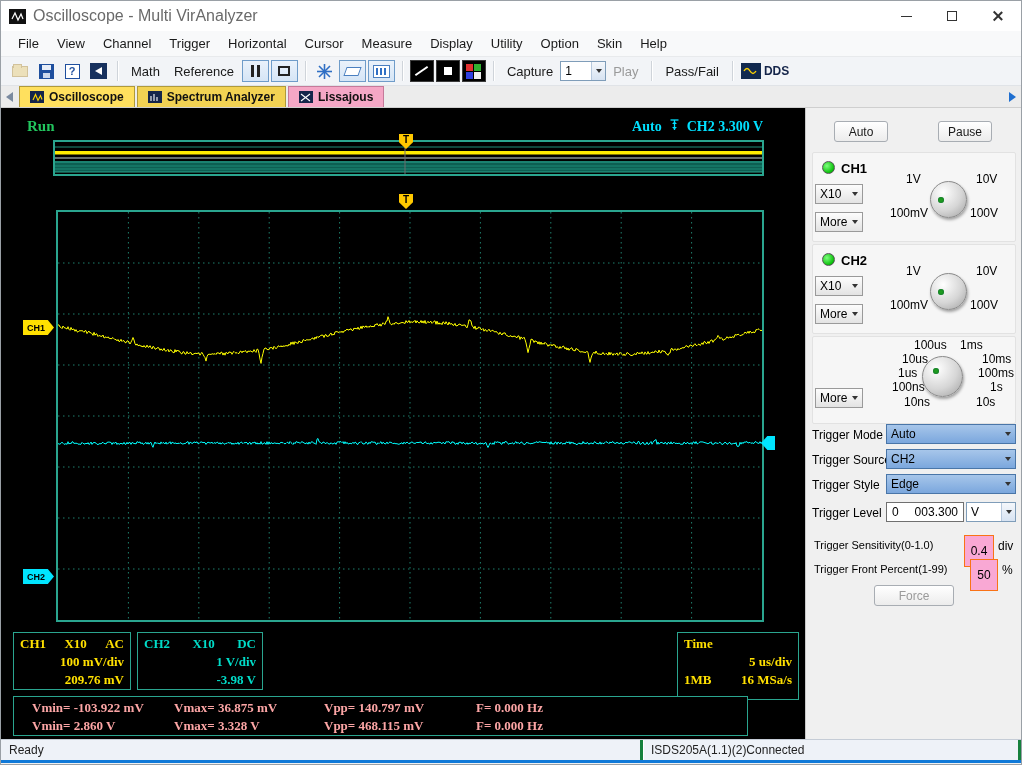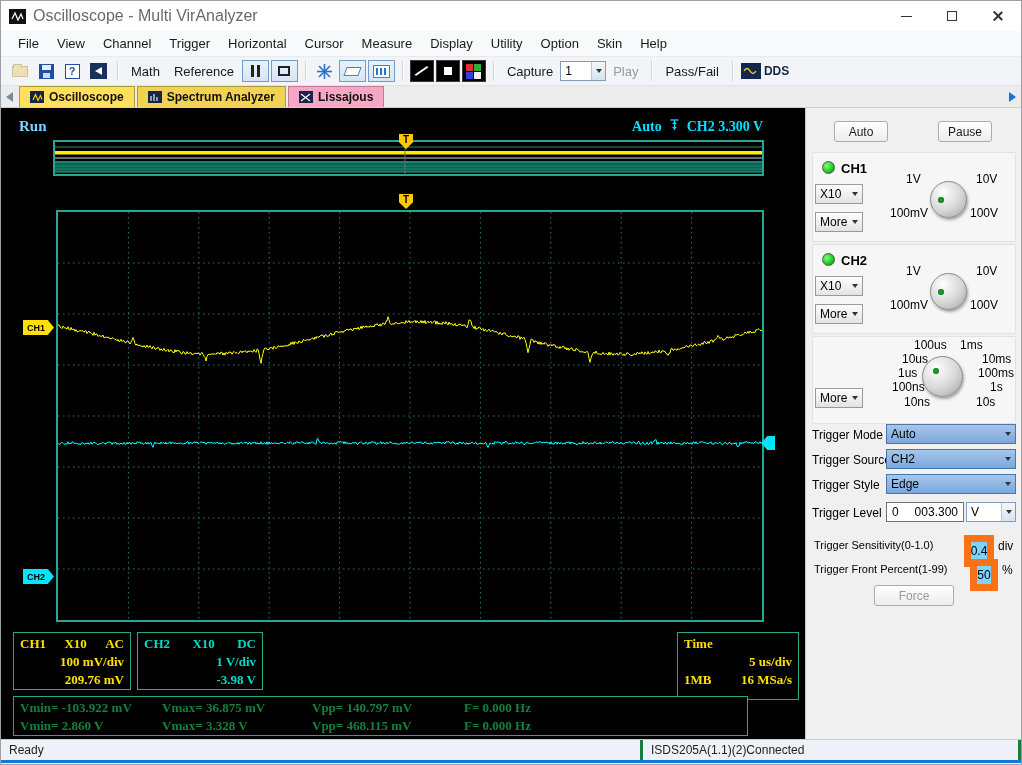--- a/index.html
+++ b/index.html
@@ -67,21 +67,21 @@
   .tab.pink{background:#f5a7c6;border-color:#c57a9a;}
   .tabicon{width:14px;height:12px;display:flex;align-items:center;justify-content:center;background:#15254a;}
 
   
   #main{display:flex;height:631px;}
   #scope{position:relative;width:804px;background:#000;flex:none;}
   #panel{position:relative;width:216px;background:#f0f0f0;border-left:1px solid #c8c8c8;flex:none;font-size:12px;}
 
   
   .osd{font-family:"Liberation Serif",serif;font-weight:bold;}
-  .yellow{color:#7dd3fc;}
+  .yellow{color:#22c55e;margin-left:8px;}
   .cyan{color:#00e0ff;}
   #run-label{position:absolute;left:18px;top:10px;font-size:15px;}
   #trig-readout{position:absolute;right:42px;top:10px;display:flex;align-items:center;gap:7px;font-size:14px;}
   #preview{position:absolute;left:52px;top:32px;width:711px;height:36px;border:2px solid #2aa58f;background:#000;}
   .tflag{position:absolute;width:14px;height:15px;background:#ffc800;color:#000;display:flex;justify-content:center;font:bold 10px "Liberation Sans",sans-serif;clip-path:polygon(0 0,100% 0,100% 55%,50% 100%,0 55%);z-index:3;}
   #tflag-top{left:398px;top:26px;}
   #tflag-grat{left:398px;top:86px;}
   #graticule{position:absolute;left:55px;top:102px;width:708px;height:412px;border:2px solid #2aa58f;background:#000;}
   .gridline{stroke:#1f7f6d;stroke-width:1;stroke-dasharray:1.5 3.5;}
   .w1{fill:none;stroke:#ffff00;stroke-width:1;}
@@ -90,35 +90,35 @@
   #ch1-flag{left:22px;top:212px;background:#ffe000;}
   #ch2-flag{left:22px;top:461px;background:#00e5ff;}
   #trig-ptr{position:absolute;left:760px;top:328px;width:14px;height:14px;background:#00e5ff;clip-path:polygon(45% 0,100% 0,100% 100%,45% 100%,0 50%);z-index:3;}
   .infobox{position:absolute;background:#000;border:1px solid #2aa58f;font-family:"Liberation Serif",serif;font-weight:bold;font-size:13px;line-height:18px;padding:2px 6px;}
   #ch1-box{left:12px;top:524px;width:118px;height:58px;color:#ffe000;}
   #ch2-box{left:136px;top:524px;width:126px;height:58px;color:#00dcc8;}
   #time-box{left:676px;top:524px;width:122px;height:68px;color:#ffe000;}
   .row{display:block;}
   .row.sb{display:flex;justify-content:space-between;}
   .row.r{text-align:right;}
-  #meas-box{left:12px;top:588px;width:735px;height:40px;color:#15803d;padding:2px 0;}
+  #meas-box{left:12px;top:588px;width:735px;height:40px;color:#fca5a5;padding:2px 12px;}
   .meas-grid{display:grid;grid-template-columns:142px 150px 152px auto;padding-left:6px;line-height:18px;}
 
   
   .section-bg{position:absolute;left:6px;width:204px;background:#f6f6f6;border:1px solid #e2e2e2;border-radius:2px;}
   .btn{position:absolute;height:21px;background:linear-gradient(#ffffff,#ececec);border:1px solid #a8adb3;border-radius:3px;font-size:12px;display:flex;align-items:center;justify-content:center;color:#1a1a1a;}
   .btn.disabled{color:#9b9b9b;}
   .led{position:absolute;width:13px;height:13px;border-radius:50%;border:1px solid #555;background:radial-gradient(circle at 35% 35%,#7dff7d,#0bbf0b 70%,#067806);}
   .plabel{position:absolute;font-size:12px;color:#000;white-space:nowrap;}
   .plabel.bold{font-weight:bold;font-size:13px;}
   .pcombo{position:absolute;width:48px;height:20px;background:linear-gradient(#fdfdfd,#e3e3e3);border:1px solid #9a9a9a;display:flex;align-items:center;justify-content:space-between;padding:0 4px;font-size:12px;}
   .bluecombo{position:absolute;width:130px;height:20px;background:linear-gradient(#a7c6ea,#7ba7dd);border:1px solid #4a76a8;display:flex;align-items:center;justify-content:space-between;padding:0 4px;font-size:12px;color:#000;}
   .knob{position:absolute;border-radius:50%;border:1px solid #8a8a8a;background:radial-gradient(circle at 35% 30%,#ffffff,#d6d6d6 55%,#a0a0a0);box-shadow:1px 2px 3px rgba(0,0,0,.35);}
   .knob-dot{position:absolute;width:6px;height:6px;border-radius:50%;background:#1f9e1f;box-shadow:inset 0 0 2px #053;}
-  .num-input{position:absolute;height:32px;background:#7dd3fc;border:7px solid #f97316;font-size:12px;display:flex;align-items:center;justify-content:center;}
+  .num-input{position:absolute;height:32px;background:#f9a8d4;border:1px solid #f97316;font-size:12px;display:flex;align-items:center;justify-content:center;}
   #trig-level-field{position:absolute;height:20px;background:#fff;border:1px solid #707070;font-size:12px;display:flex;align-items:center;justify-content:space-between;padding:0 5px;}
   .unitcombo{position:absolute;height:20px;background:#fff;border:1px solid #7f9db9;display:flex;align-items:center;font-size:12px;}
   .unitcombo .val{flex:1;padding:0 4px;}
   .unitcombo .arrow-box{width:14px;height:100%;background:linear-gradient(#f4f7fb,#d7e3f2);border-left:1px solid #b6c8dd;display:flex;align-items:center;justify-content:center;}
 
   
   #statusbar{height:21px;background:#eef2f8;border-top:1px solid #c5ccd6;display:flex;align-items:center;font-size:12px;color:#222;}
   .status-seg{height:100%;display:flex;align-items:center;padding:0 8px;border-right:3px solid #15803d;box-shadow:1px 0 0 #fff;}
   .status-seg.first{width:642px;}
   #bottomline{height:3px;background:#1079d8;}

